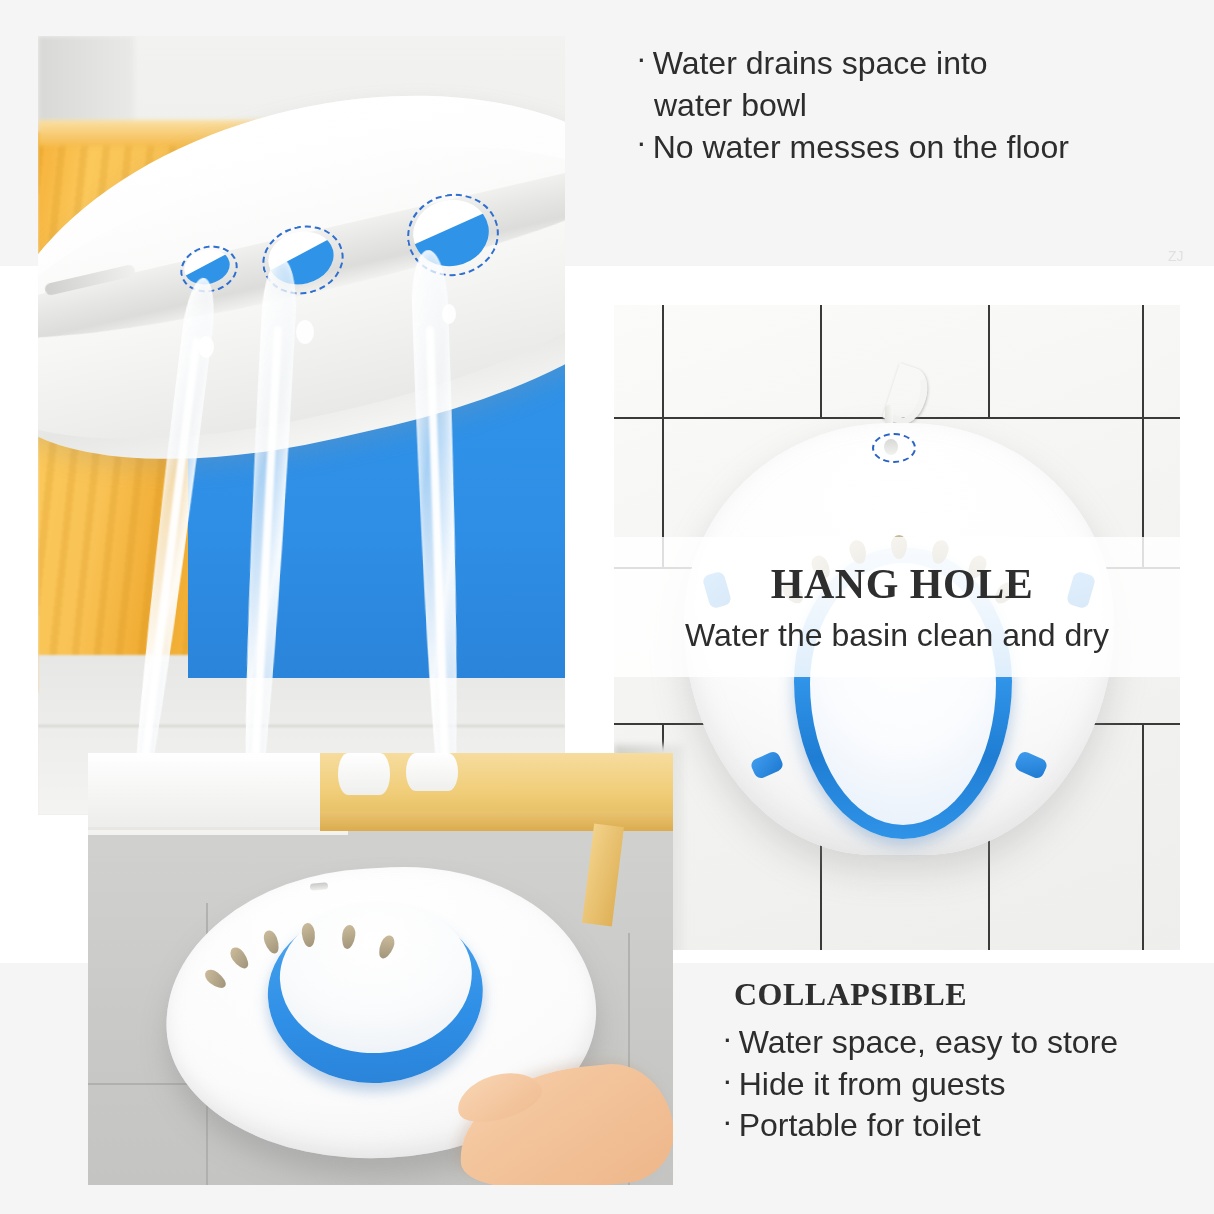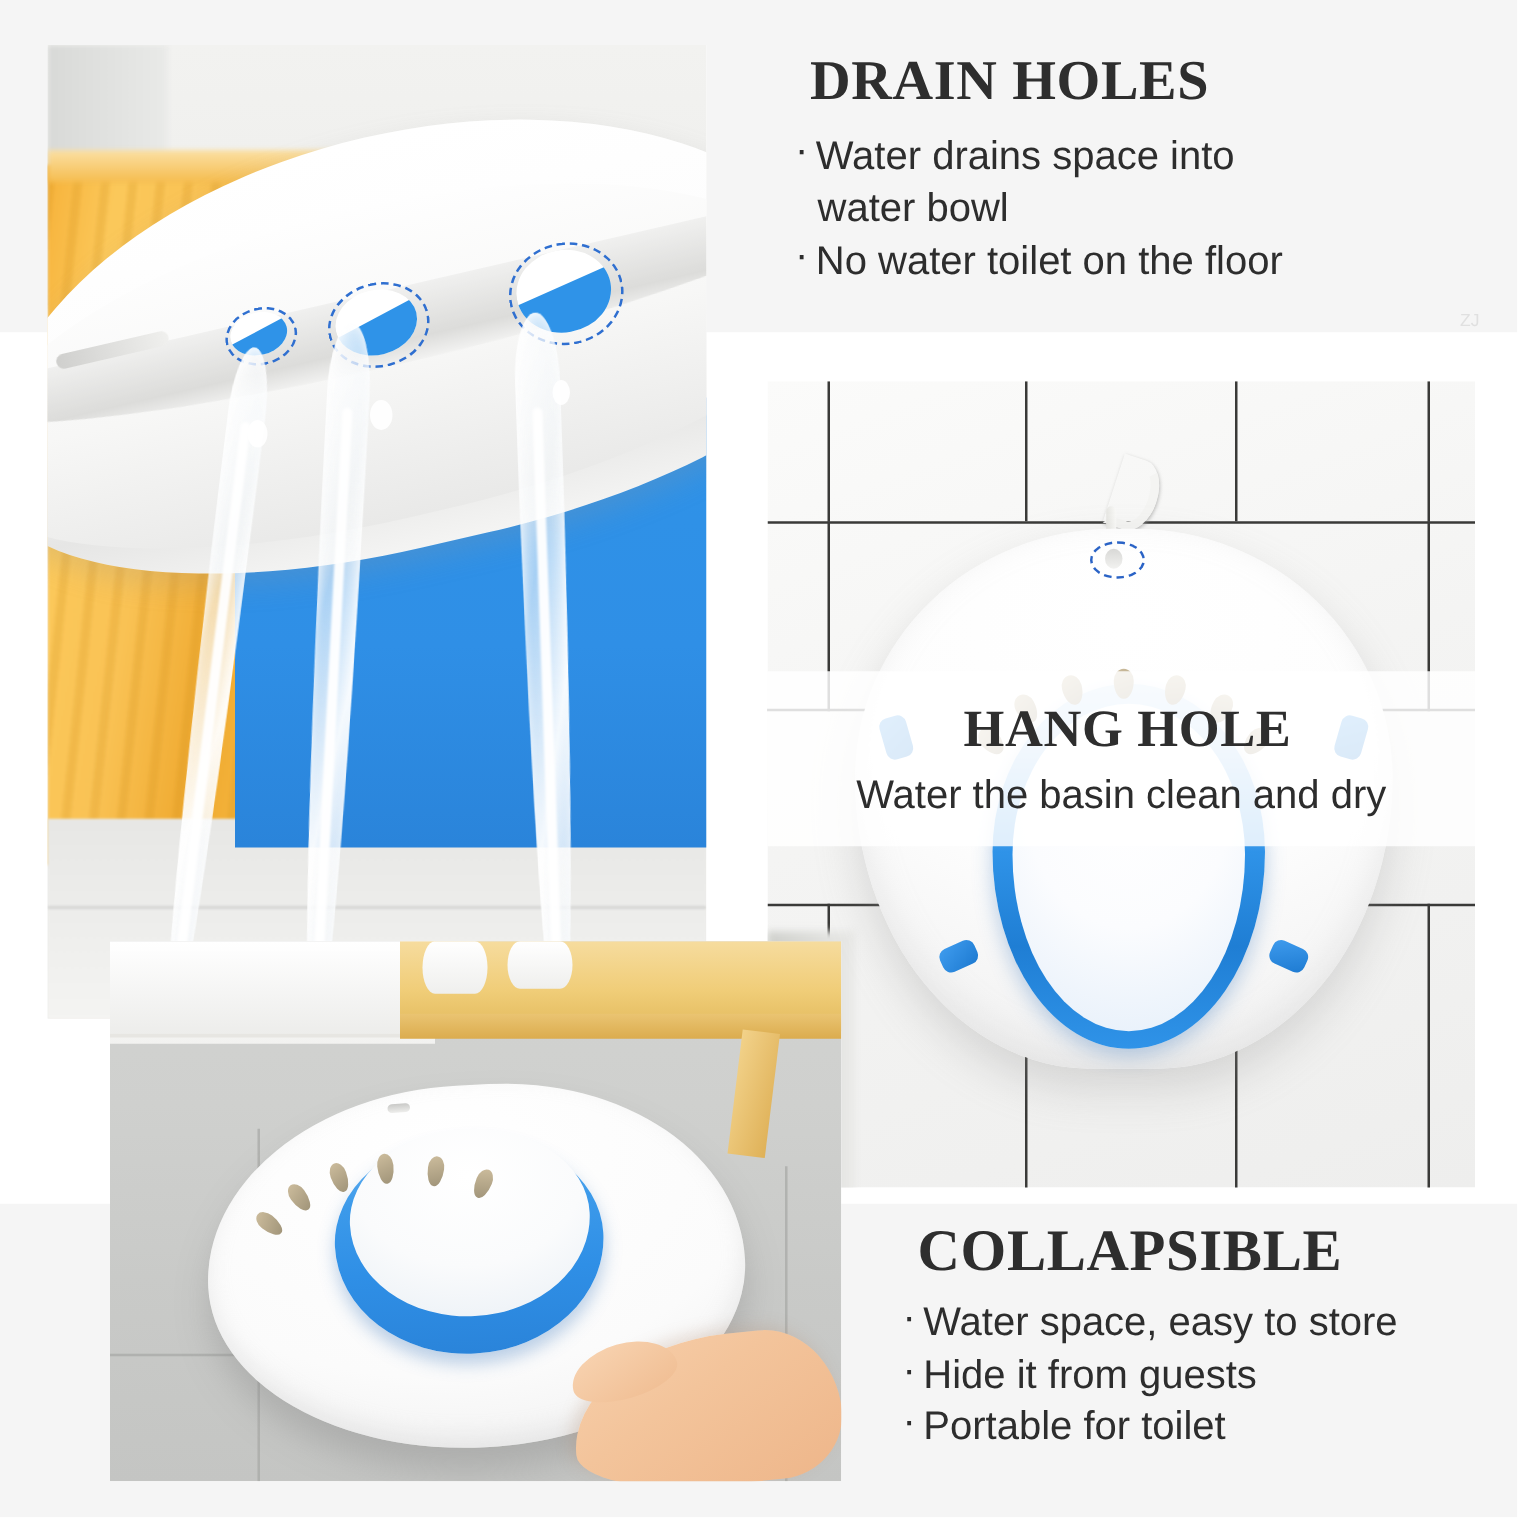--- a/index.html
+++ b/index.html
@@ -185,21 +185,21 @@
   #txt-drain .bullets{font-size:32px;line-height:1.32;}
   #txt-drain .cont{margin-left:18px;}
 
   #txt-hang{position:absolute;left:614px;top:537px;width:566px;height:140px;
      background:rgba(255,255,255,.84);display:flex;flex-direction:column;
      align-items:center;justify-content:center;}
   #txt-hang .title{font-size:42px;line-height:1;margin:0 0 14px 10px;}
   #txt-hang .sub{font-size:32px;color:#2d2d2d;line-height:1;white-space:nowrap;}
 
   #txt-collapse{position:absolute;left:722px;top:978px;width:470px;}
-  #txt-collapse .title{font-size:47px;line-height:1;margin:0 0 12px 12px;}
+  #txt-collapse .title{font-size:32px;line-height:1;margin:0 0 12px 12px;}
   #txt-collapse .bullets{font-size:32px;line-height:1.30;}
 
   .watermark{position:absolute;left:1168px;top:248px;font-size:14px;
      color:rgba(150,150,150,.22);font-family:"Liberation Sans", sans-serif;}
 </style>
 </head>
 <body>
 
 <div class="stage">
 
@@ -323,32 +323,31 @@
     <div class="p3-dh" style="left:177px;top:177px;width:13px;height:24px;transform:rotate(-20deg);"></div>
     <div class="p3-dh" style="left:214px;top:170px;width:13px;height:24px;transform:rotate(-6deg);"></div>
     <div class="p3-dh" style="left:254px;top:172px;width:13px;height:24px;transform:rotate(8deg);"></div>
     <div class="p3-dh" style="left:292px;top:182px;width:13px;height:24px;transform:rotate(22deg);"></div>
 
     <div class="p3-hand"></div>
     <div class="p3-thumb"></div>
   </div>
 
   <div id="txt-drain">
-    <div class="title">DRAIN HOLES</div>
     <div class="bullets">
       <div class="row">
         <span class="dot">·</span>
         <span>Water drains space into</span>
       </div>
       <div class="row cont">
         <span>water bowl</span>
       </div>
       <div class="row">
         <span class="dot">·</span>
-        <span>No water toilet on the floor</span>
+        <span>No water messes on the floor</span>
       </div>
     </div>
   </div>
 
   <div id="txt-hang">
     <div class="title">HANG HOLE</div>
     <div class="sub">Water the basin clean and dry</div>
   </div>
 
   <div id="txt-collapse">

